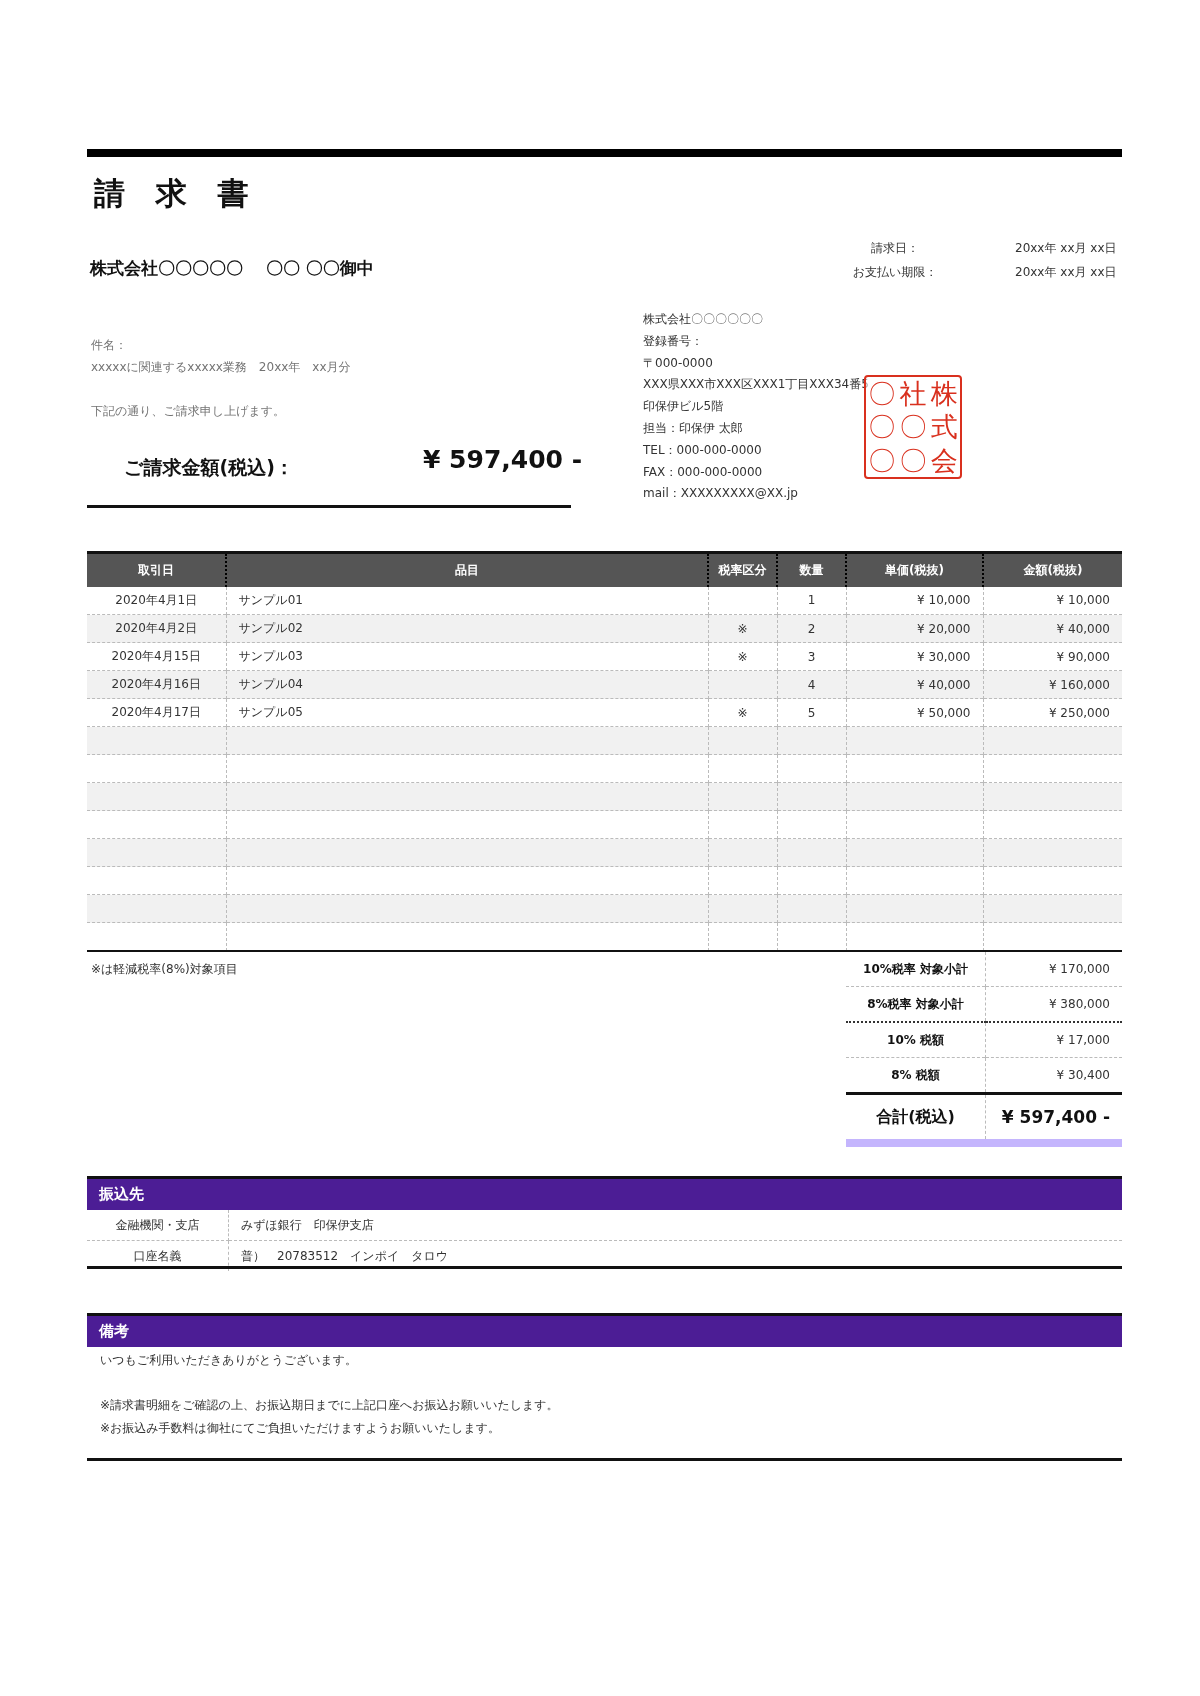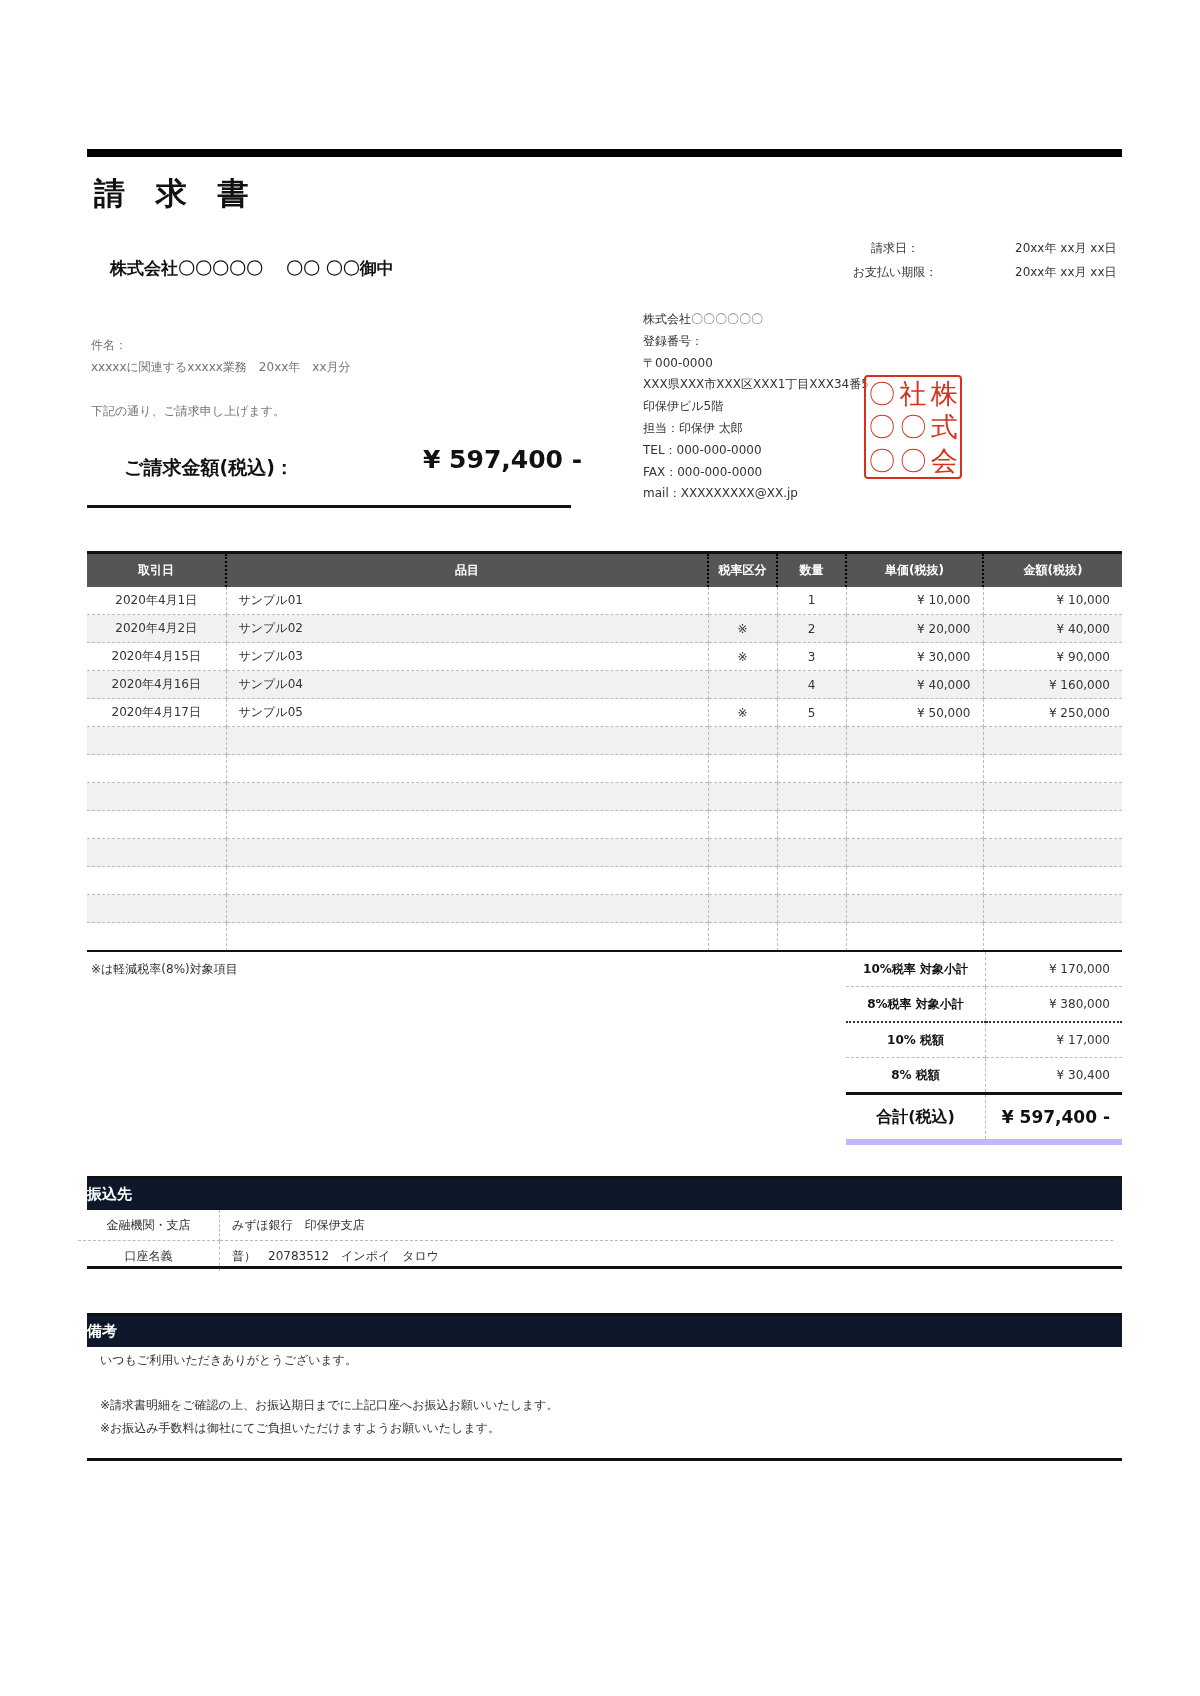--- a/index.html
+++ b/index.html
@@ -1,21 +1,21 @@
 <!DOCTYPE html>
 <html><head>
 <meta charset="utf-8">
 <style>
   html, body { margin: 0; padding: 0; background: #ffffff; }
   body { width: 1200px; height: 1696px; position: relative; overflow: hidden;
          font-family: "DejaVu Sans", "Liberation Sans", sans-serif; color: #222; }
   .abs { position: absolute; }
   .topbar { left: 87px; top: 149px; width: 1035px; height: 8px; background: #000; }
   .title { left: 94px; top: 173px; font-size: 31px; font-weight: bold; letter-spacing: 10px; color: #111; }
-  .client { left: 90px; top: 257px; font-size: 17px; font-weight: bold; color: #111; white-space: pre; margin-left: 20px; }
+  .client { left: 90px; top: 257px; font-size: 17px; font-weight: bold; color: #111; white-space: pre; }
   .dates { right: 80px; top: 236px; font-size: 12px; color: #333; }
   .dates .row { display: flex; height: 24px; align-items: center; justify-content: flex-end; }
   .dates .lbl { width: 160px; text-align: center; padding-right: 40px; }
   .dates .val { width: 105px; text-align: left; white-space: pre; }
   .left-info { left: 91px; top: 334px; font-size: 12px; color: #737373; }
   .left-info div { height: 22px; line-height: 22px; white-space: pre; }
   .amount-label { left: 93px; top: 455px; font-size: 19px; font-weight: bold; color: #111; margin-left: 31px; }
   .amount-value { left: 423px; top: 445px; font-size: 25px; font-weight: bold; color: #111; white-space: pre; }
   .amount-line { left: 87px; top: 505px; width: 484px; height: 3px; background: #111; }
   .issuer { left: 643px; top: 309px; font-size: 12px; color: #333; }
@@ -38,26 +38,26 @@
   .items .r { text-align: right; margin-top: 36px; }
   .items-bottom { left: 87px; top: 950px; width: 1035px; height: 2px; background: #111; }
   .note { left: 91px; top: 961px; font-size: 12px; color: #333; }
   
   .totals { left: 846px; top: 952px; width: 276px; border-collapse: collapse; font-size: 12px; table-layout: fixed; }
   .totals td { height: 32px; border-top: 1px dashed #bbb; }
   .totals tr:first-child td { border-top: none; }
   .totals tr.strong-sep td { border-top: 2px dotted #333; }
   .totals td.lbl { width: 137px; text-align: center; font-weight: bold; color: #111; border-right: 1px dashed #bbb; }
   .totals td.val { text-align: right; padding-right: 12px; color: #333; }
-  .totals tr.grand td { height: 42px; border-top: 3px solid #111; border-bottom: 6px solid #c4b5fd; font-size: 16px; font-weight: bold; color: #111; }
+  .totals tr.grand td { height: 42px; border-top: 3px solid #111; border-bottom: 8px solid #c4b5fd; font-size: 16px; font-weight: bold; color: #111; }
   .totals tr.grand td.val { font-size: 17px; }
   
-  .section-bar { left: 87px; width: 1035px; height: 34px; background: #0f172a; border-top: 3px solid #111; box-sizing: border-box; color: #fff;
-                 font-size: 15px; font-weight: bold; line-height: 31px; }
-  .bank { left: 78px; top: 1210px; width: 1035px; border-collapse: collapse; font-size: 12px; color: #333; table-layout: fixed; }
+  .section-bar { left: 87px; width: 1035px; height: 34px; background: #4c1d95; border-top: 3px solid #111; box-sizing: border-box; color: #fff;
+                 font-size: 15px; font-weight: bold; padding-left: 12px; line-height: 31px; }
+  .bank { left: 87px; top: 1210px; width: 1035px; border-collapse: collapse; font-size: 12px; color: #333; table-layout: fixed; }
   .bank td { height: 28px; }
   .bank tr:first-child td { border-bottom: 1px dashed #bbb; }
   .bank td.k { width: 139px; text-align: center; border-right: 1px dashed #bbb; }
   .bank td.v { padding-left: 12px; white-space: pre; }
   .bank-bottom { left: 87px; top: 1266px; width: 1035px; height: 3px; background: #111; }
   .remarks { left: 100px; top: 1349px; font-size: 12px; color: #333; }
   .remarks div { height: 22.5px; line-height: 22.5px; white-space: pre; }
   .remarks-bottom { left: 87px; top: 1458px; width: 1035px; height: 3px; background: #111; }
 </style>
 </head>

